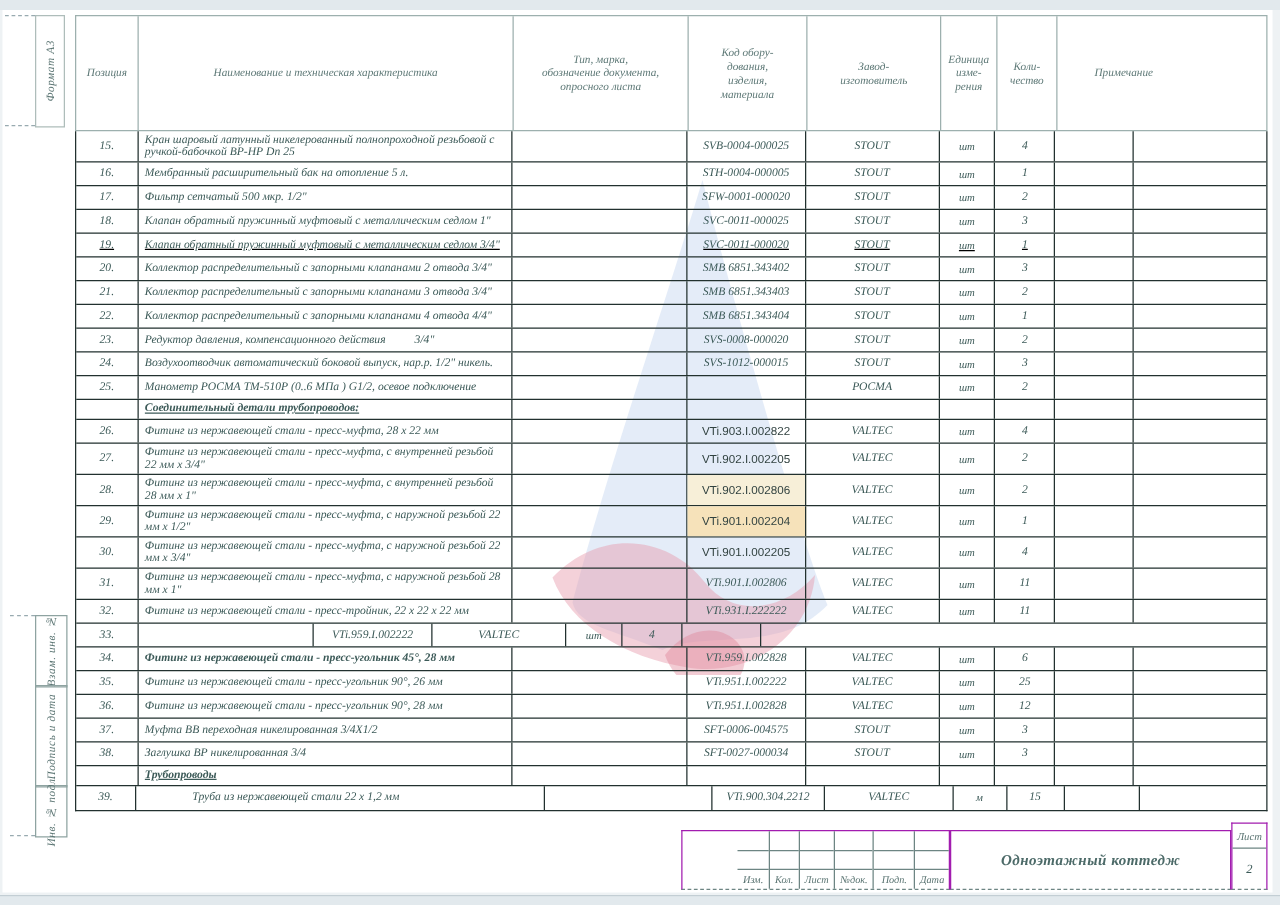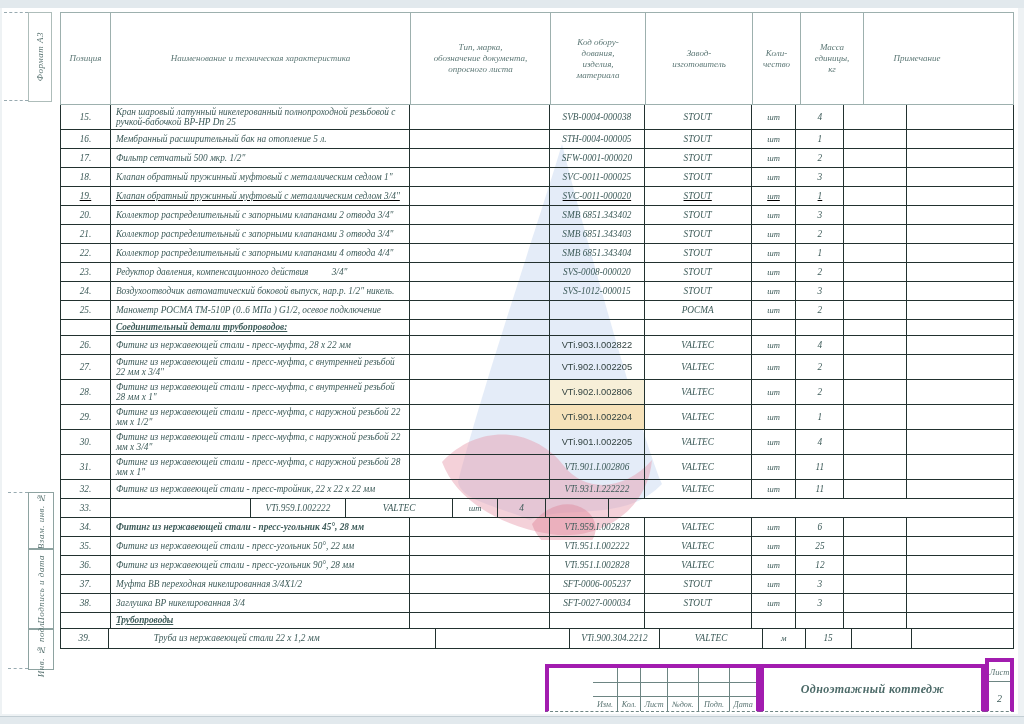--- a/index.html
+++ b/index.html
@@ -50,21 +50,21 @@
   .c-name.section{ text-decoration:underline;font-weight:bold;}
   .c-code{justify-content:center;text-align:center;}
   .c-code.typed{font-style:normal;font-family:"Liberation Sans",sans-serif;font-size:9.3px;color:#30413f;}
   .c-code.hl-cream{background:#f7efd8;}
   .c-code.hl-orange{background:#f6e2ba;}
   .c-mfr{justify-content:center;}
   .c-unit{justify-content:center;font-size:8.6px;}
   .c-qty{justify-content:center;}
 
   
-  .tb-border{position:absolute;box-sizing:border-box;border:4px solid #a21caf;z-index:2;background:transparent;}
+  .tb-border{position:absolute;box-sizing:border-box;border:1px solid #a21caf;z-index:2;background:transparent;}
   .minigrid{left:545px;top:664px;width:215px;height:48px;display:flex;border-bottom:1px dashed #6d8583;}
   .mg-col{box-sizing:border-box;border-right:1px solid #6d8583;display:flex;flex-direction:column;}
   .mg-col:last-child{border-right:none;}
   .mg-cell{flex:1;border-bottom:1px solid #6d8583;box-sizing:border-box;}
   .mg-label{height:16px;display:flex;align-items:center;justify-content:center;
     font-style:italic;font-size:8.2px;color:#5a7472;border-bottom:none;}
   .projcell{left:760px;top:664px;width:225px;height:48px;display:flex;align-items:center;justify-content:center;
     border-bottom:1px dashed #6d8583;}
   .projcell span{font-style:italic;font-weight:bold;font-size:12px;color:#4c6a68;letter-spacing:.4px;}
   .sheetcell{left:985px;top:658px;width:29px;height:54px;border-bottom:1px dashed #6d8583;}
@@ -111,33 +111,33 @@
       <div class="hcell" style="width: 300px;">Наименование и техническая характеристика</div>
       <div class="hcell" style="width: 140px;">Тип, марка,
 обозначение документа,
 опросного листа</div>
       <div class="hcell" style="width: 95px;">Код обору-
 дования,
 изделия,
 материала</div>
       <div class="hcell" style="width: 107px;">Завод-
 изготовитель</div>
+      <div class="hcell" style="width: 45px;">Единица
+изме-
+рения</div>
       <div class="hcell" style="width: 48px;">Коли-
 чество</div>
-      <div class="hcell" style="width: 63px;">Масса
-единицы,
-кг</div>
       <div class="hcell" style="width: 106px;">Примечание</div>
     </div>
   <div class="tbody" id="tbody">
       <div class="trow" style="height: 25px;">
         <div class="tcell c-pos" style="width: 50px;">15.</div>
         <div class="tcell c-name" style="width: 300px;">Кран шаровый латунный никелерованный полнопроходной резьбовой с ручкой-бабочкой ВР-НР Dn 25</div>
         <div class="tcell c-type" style="width: 140px;"></div>
-        <div class="tcell c-code" style="width: 95px;">SVB-0004-000038</div>
+        <div class="tcell c-code" style="width: 95px;">SVB-0004-000025</div>
         <div class="tcell c-mfr" style="width: 107px;">STOUT</div>
         <div class="tcell c-unit" style="width: 45px;">шт</div>
         <div class="tcell c-qty" style="width: 48px;">4</div>
         <div class="tcell c-mass" style="width: 63px;"></div>
         <div class="tcell c-note" style="width: 106px;"></div>
       </div>
       <div class="trow" style="height: 19px;">
         <div class="tcell c-pos" style="width: 50px;">16.</div>
         <div class="tcell c-name" style="width: 300px;">Мембранный расширительный бак на отопление 5 л.</div>
         <div class="tcell c-type" style="width: 140px;"></div>
@@ -351,21 +351,21 @@
         <div class="tcell c-type" style="width: 140px;"></div>
         <div class="tcell c-code" style="width: 95px;">VTi.959.I.002828</div>
         <div class="tcell c-mfr" style="width: 107px;">VALTEC</div>
         <div class="tcell c-unit" style="width: 45px;">шт</div>
         <div class="tcell c-qty" style="width: 48px;">6</div>
         <div class="tcell c-mass" style="width: 63px;"></div>
         <div class="tcell c-note" style="width: 106px;"></div>
       </div>
       <div class="trow" style="height: 19px;">
         <div class="tcell c-pos" style="width: 50px;">35.</div>
-        <div class="tcell c-name" style="width: 300px;">Фитинг из нержавеющей стали - пресс-угольник 50°, 22 мм</div>
+        <div class="tcell c-name" style="width: 300px;">Фитинг из нержавеющей стали - пресс-угольник 90°, 26 мм</div>
         <div class="tcell c-type" style="width: 140px;"></div>
         <div class="tcell c-code" style="width: 95px;">VTi.951.I.002222</div>
         <div class="tcell c-mfr" style="width: 107px;">VALTEC</div>
         <div class="tcell c-unit" style="width: 45px;">шт</div>
         <div class="tcell c-qty" style="width: 48px;">25</div>
         <div class="tcell c-mass" style="width: 63px;"></div>
         <div class="tcell c-note" style="width: 106px;"></div>
       </div>
       <div class="trow" style="height: 19px;">
         <div class="tcell c-pos" style="width: 50px;">36.</div>
@@ -375,21 +375,21 @@
         <div class="tcell c-mfr" style="width: 107px;">VALTEC</div>
         <div class="tcell c-unit" style="width: 45px;">шт</div>
         <div class="tcell c-qty" style="width: 48px;">12</div>
         <div class="tcell c-mass" style="width: 63px;"></div>
         <div class="tcell c-note" style="width: 106px;"></div>
       </div>
       <div class="trow" style="height: 19px;">
         <div class="tcell c-pos" style="width: 50px;">37.</div>
         <div class="tcell c-name" style="width: 300px;">Муфта ВВ переходная никелированная 3/4Х1/2</div>
         <div class="tcell c-type" style="width: 140px;"></div>
-        <div class="tcell c-code" style="width: 95px;">SFT-0006-005237</div>
+        <div class="tcell c-code" style="width: 95px;">SFT-0006-004575</div>
         <div class="tcell c-mfr" style="width: 107px;">STOUT</div>
         <div class="tcell c-unit" style="width: 45px;">шт</div>
         <div class="tcell c-qty" style="width: 48px;">3</div>
         <div class="tcell c-mass" style="width: 63px;"></div>
         <div class="tcell c-note" style="width: 106px;"></div>
       </div>
       <div class="trow" style="height: 19px;">
         <div class="tcell c-pos" style="width: 50px;">38.</div>
         <div class="tcell c-name" style="width: 300px;">Заглушка ВР никелированная 3/4</div>
         <div class="tcell c-type" style="width: 140px;"></div>

